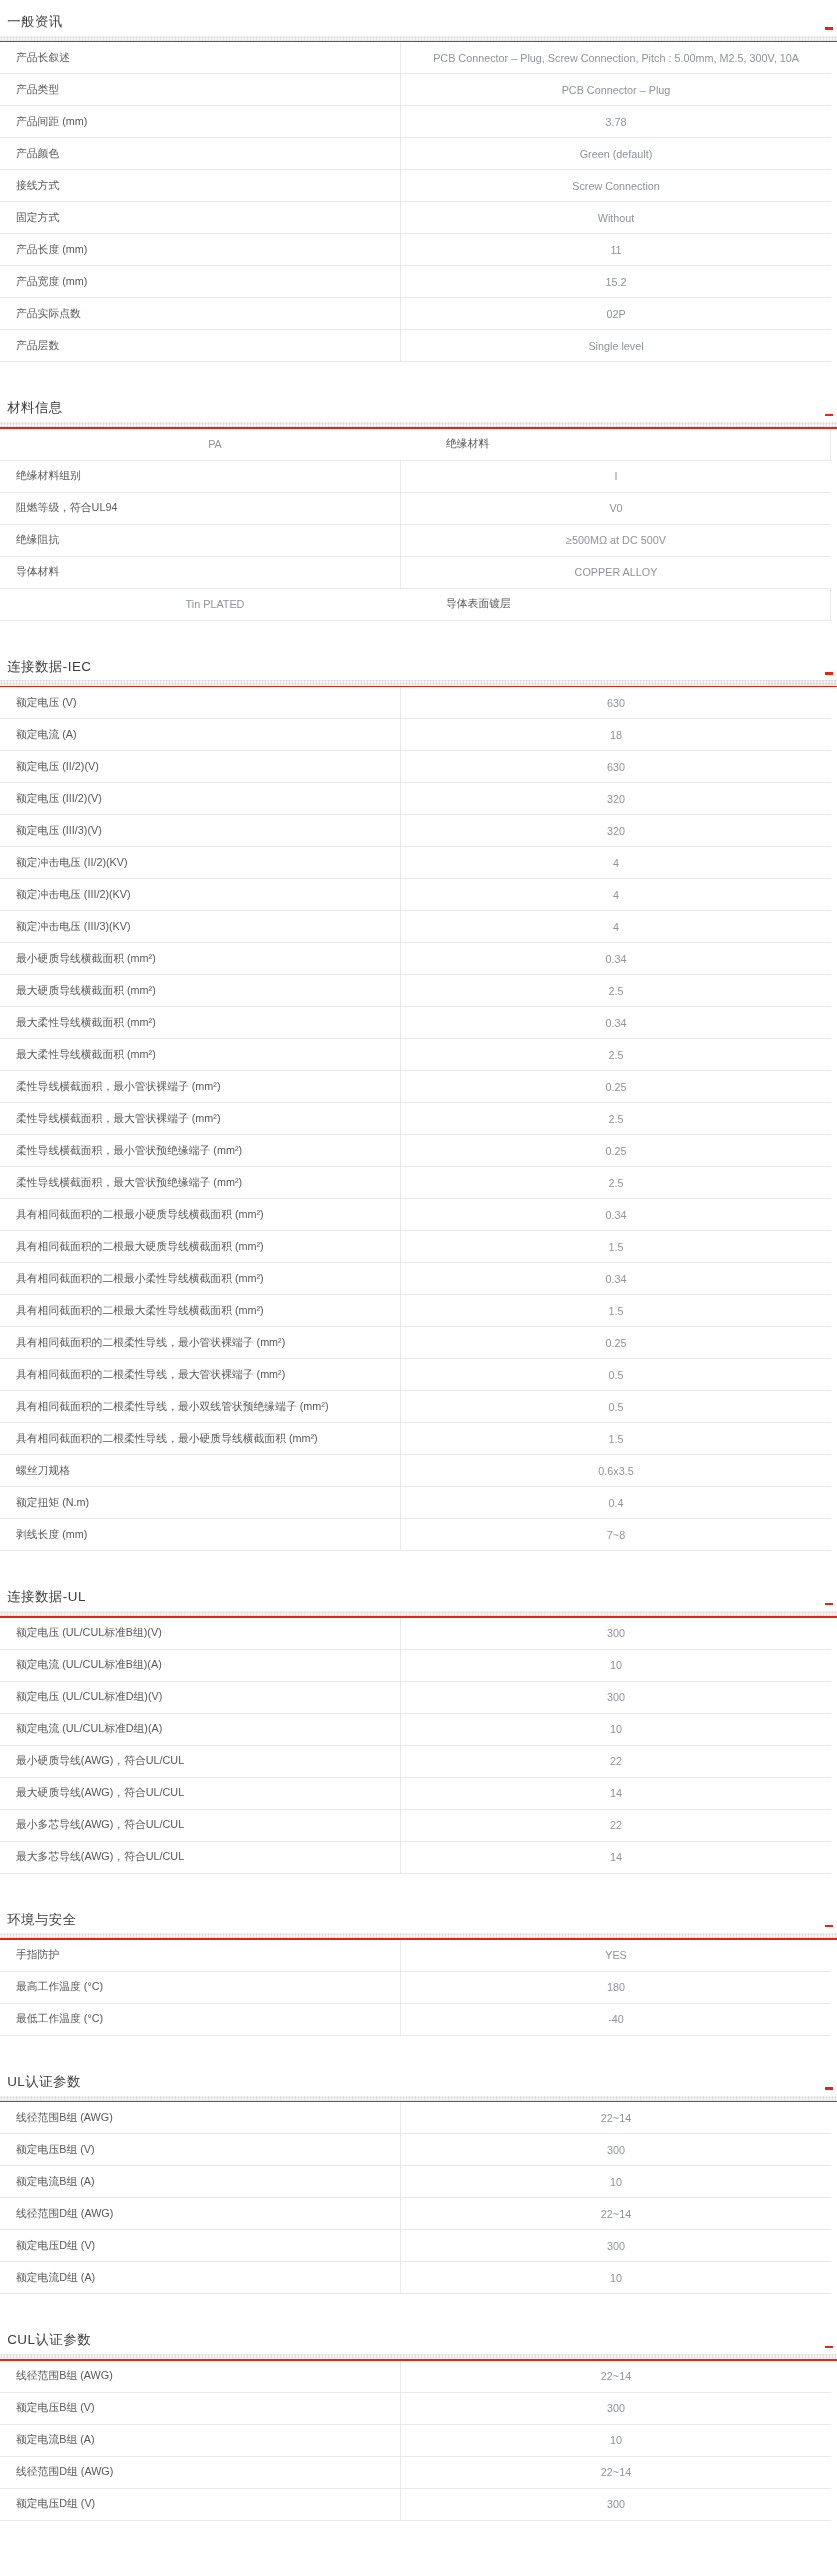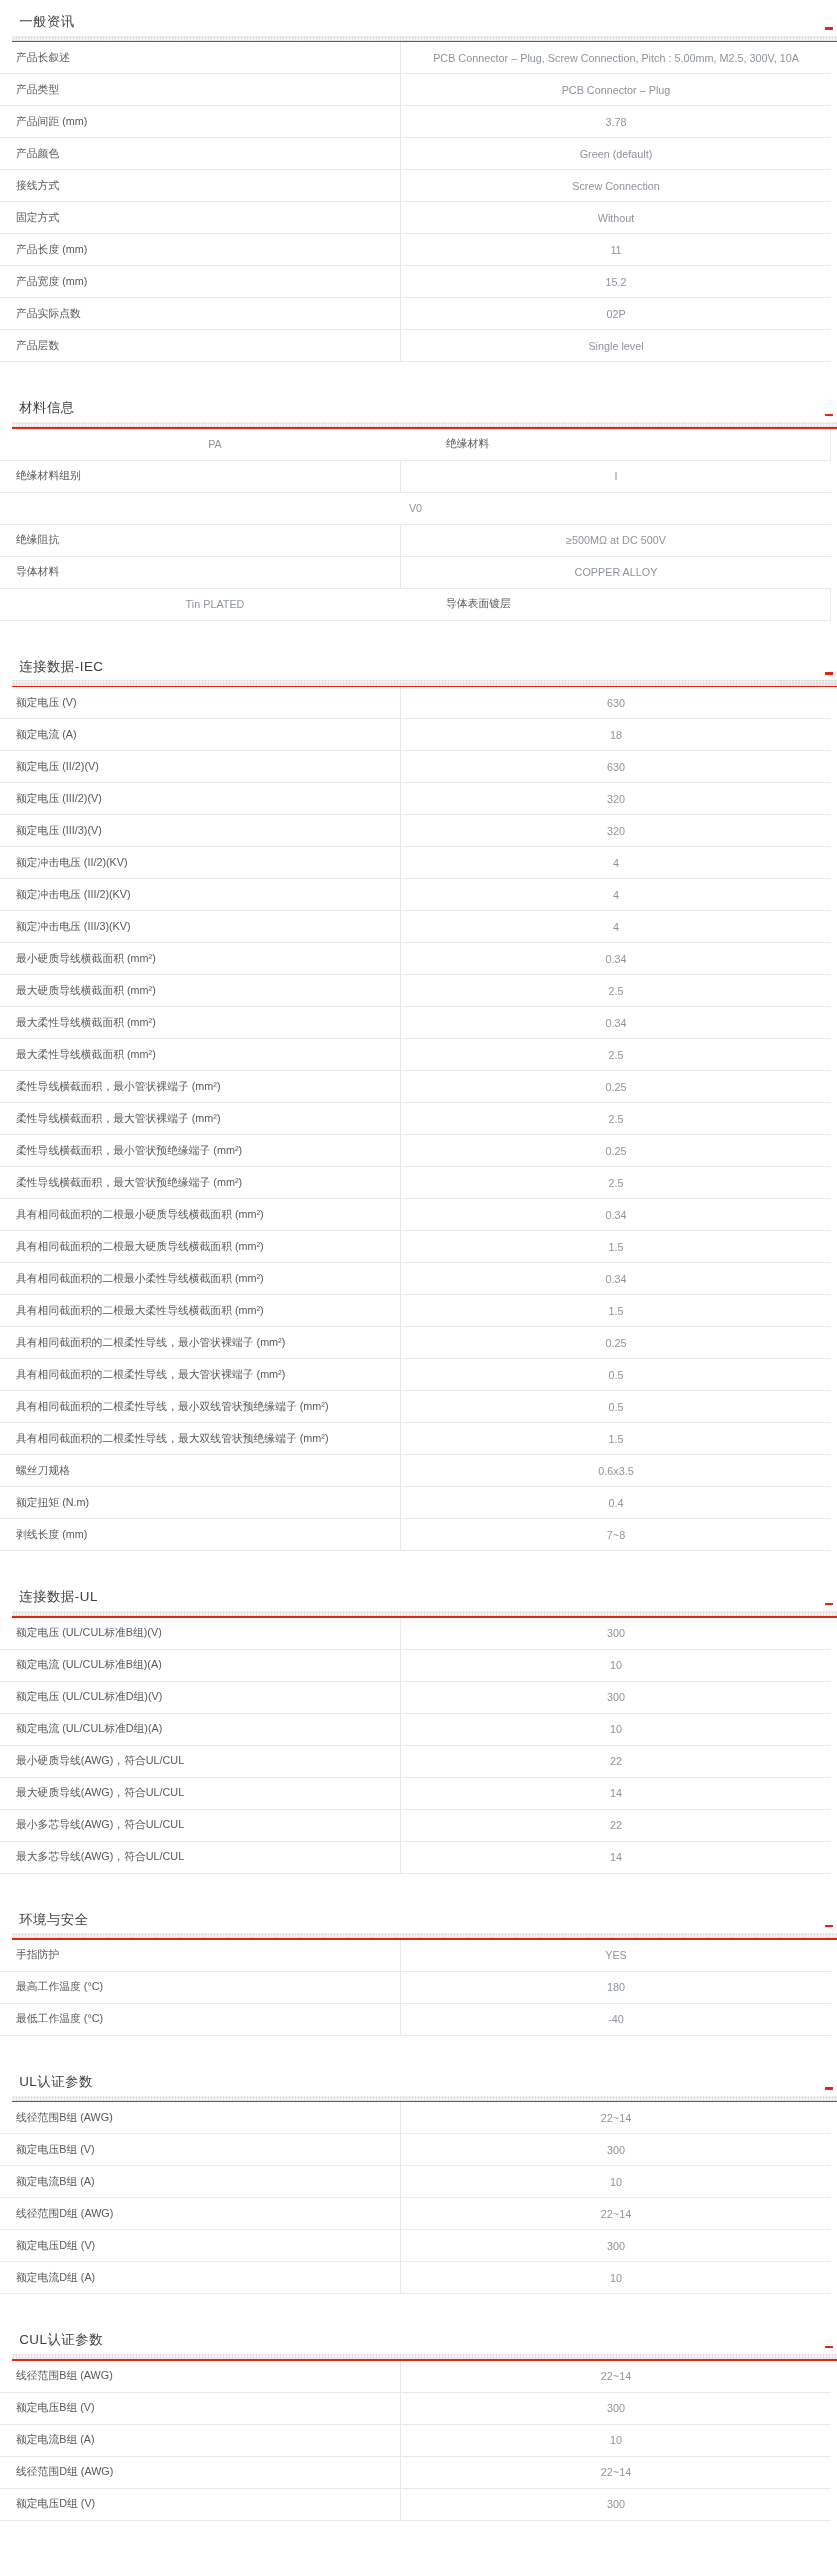--- a/index.html
+++ b/index.html
@@ -5,21 +5,21 @@
   html,body { margin:0; padding:0; background:#ffffff; }
   body {
     width:838px;
     padding:13px 0 17px 0;
     box-sizing:border-box;
     font-family:"Liberation Sans","DejaVu Sans",sans-serif;
     -webkit-font-smoothing:antialiased;
   }
   .section { margin-top:37px; }
   .section:first-child { margin-top:0; }
-  .section-header { position:relative;margin-left:12px; }
+  .section-header { position:relative; }
   .section-title {
     margin:0 0 5.2px 0;
     padding-left:7.2px;
     font-size:13.4px;
     font-weight:400;
     color:#3e3e3e;
     line-height:17.5px;
     letter-spacing:0.5px;
   }
   .rule-band {
@@ -148,20 +148,21 @@
     <div class="cell value">PA</div>
     <div class="cell label">绝缘材料</div>
   </div>
 
   <div class="row">
     <div class="cell label">绝缘材料组别</div>
     <div class="cell value">I</div>
   </div>
 
   <div class="row">
+    <div class="cell label">阻燃等级，符合UL94</div>
     <div class="cell value">V0</div>
   </div>
 
   <div class="row">
     <div class="cell label">绝缘阻抗</div>
     <div class="cell value">≥500MΩ at DC 500V</div>
   </div>
 
   <div class="row">
     <div class="cell label">导体材料</div>
@@ -292,21 +293,21 @@
     <div class="cell label">具有相同截面积的二根柔性导线，最大管状裸端子 (mm²)</div>
     <div class="cell value">0.5</div>
   </div>
 
   <div class="row">
     <div class="cell label">具有相同截面积的二根柔性导线，最小双线管状预绝缘端子 (mm²)</div>
     <div class="cell value">0.5</div>
   </div>
 
   <div class="row">
-    <div class="cell label">具有相同截面积的二根柔性导线，最大双线管状预绝缘端子 (mm²)</div>
+    <div class="cell label">具有相同截面积的二根柔性导线，最小硬质导线横截面积 (mm²)</div>
     <div class="cell value">1.5</div>
   </div>
 
   <div class="row">
     <div class="cell label">螺丝刀规格</div>
     <div class="cell value">0.6x3.5</div>
   </div>
 
   <div class="row">
     <div class="cell label">额定扭矩 (N.m)</div>

